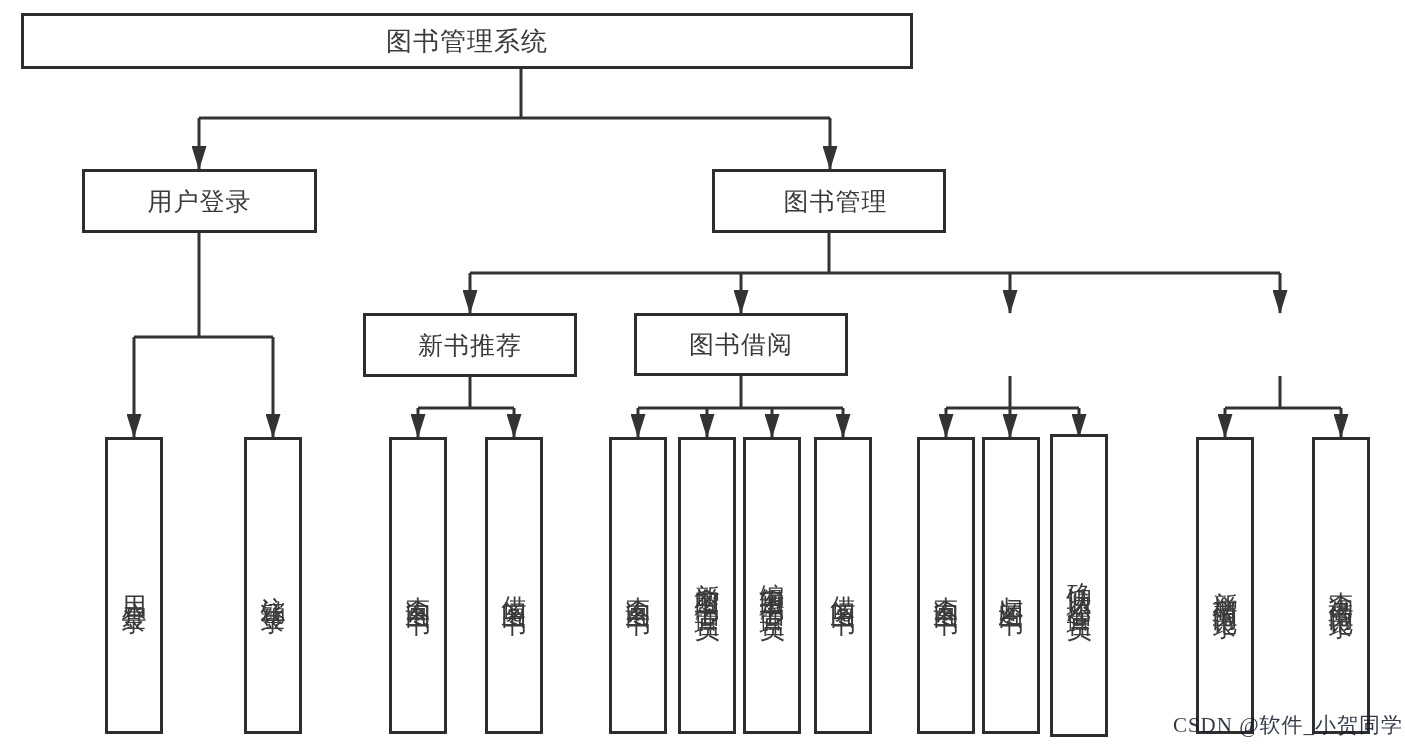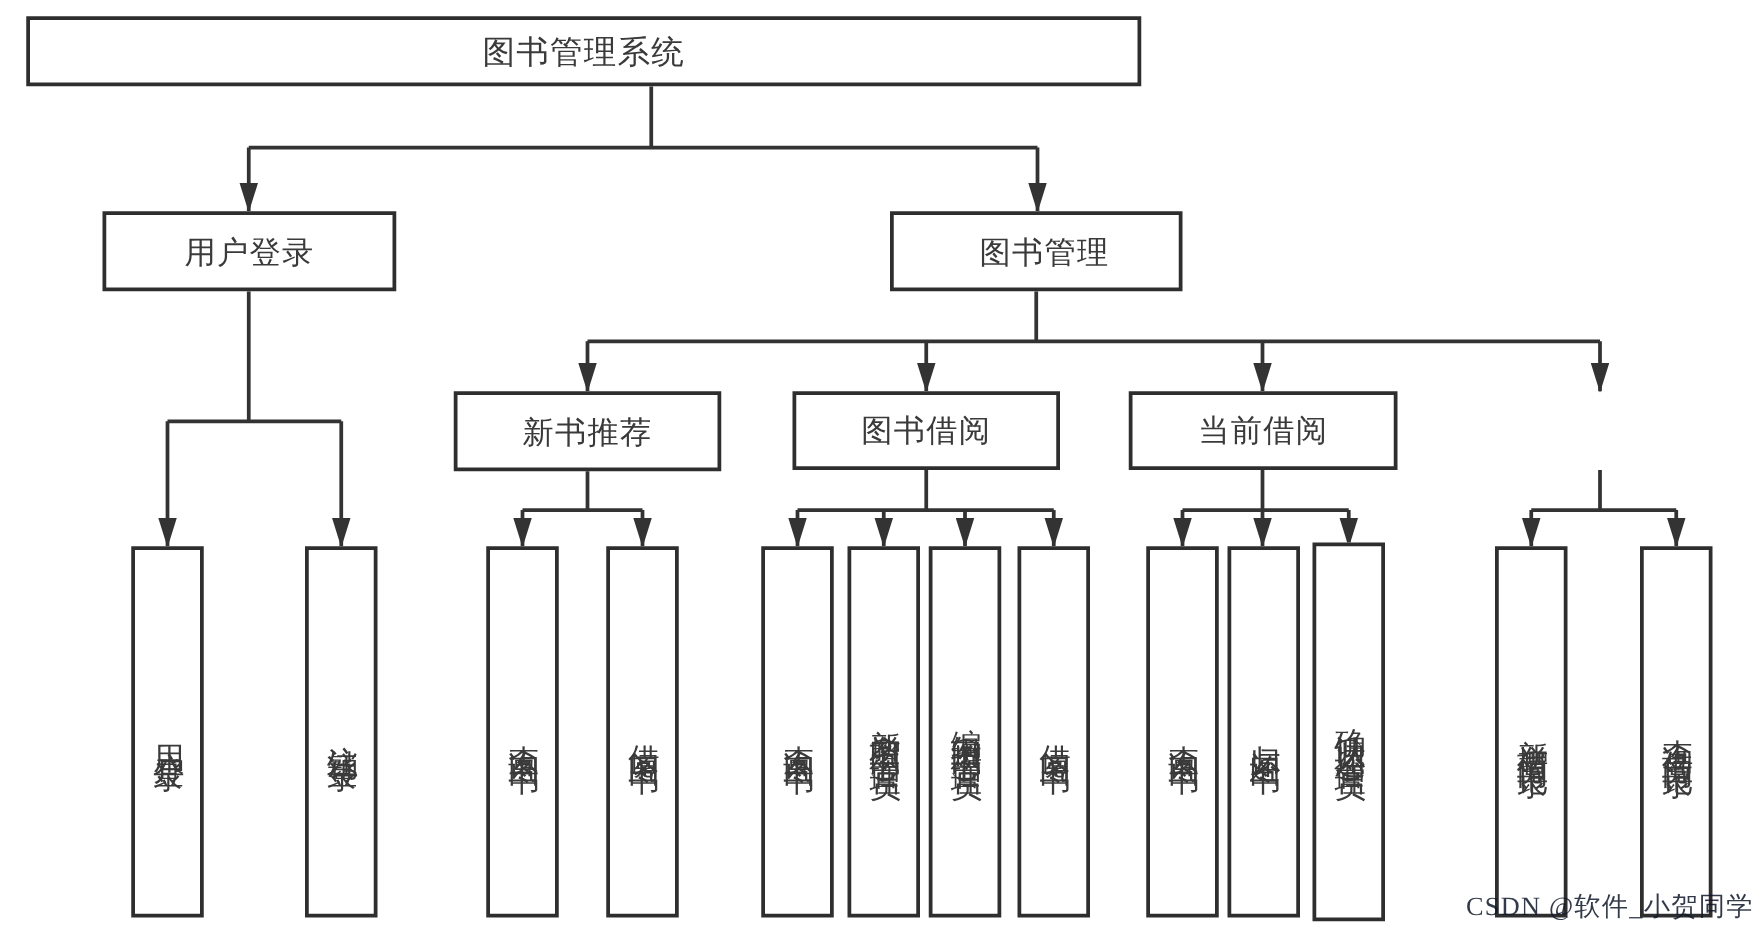--- a/index.html
+++ b/index.html
@@ -110,23 +110,20 @@
   <div class="box" style="left:712px;top:169px;width:234px;height:64px;padding-left:13px;">
     <span>图书管理</span>
   </div>
 
   <div class="box" style="left:363px;top:313px;width:214px;height:64px;">
     <span>新书推荐</span>
   </div>
   <div class="box" style="left:634px;top:313px;width:214px;height:63px;">
     <span>图书借阅</span>
   </div>
-  <div class="box" style="left:903px;top:313px;width:215px;height:63px;">
-    <span>当前借阅</span>
-  </div>
 
   <div class="box leaf" style="left:105px;top:437px;width:58px;height:297px;">
     <span class="vtext">用户登录</span>
   </div>
   <div class="box leaf" style="left:244px;top:437px;width:58px;height:297px;">
     <span class="vtext">注销登录</span>
   </div>
 
   <div class="box leaf" style="left:389px;top:437px;width:58px;height:297px;">
     <span class="vtext">查询图书</span>

